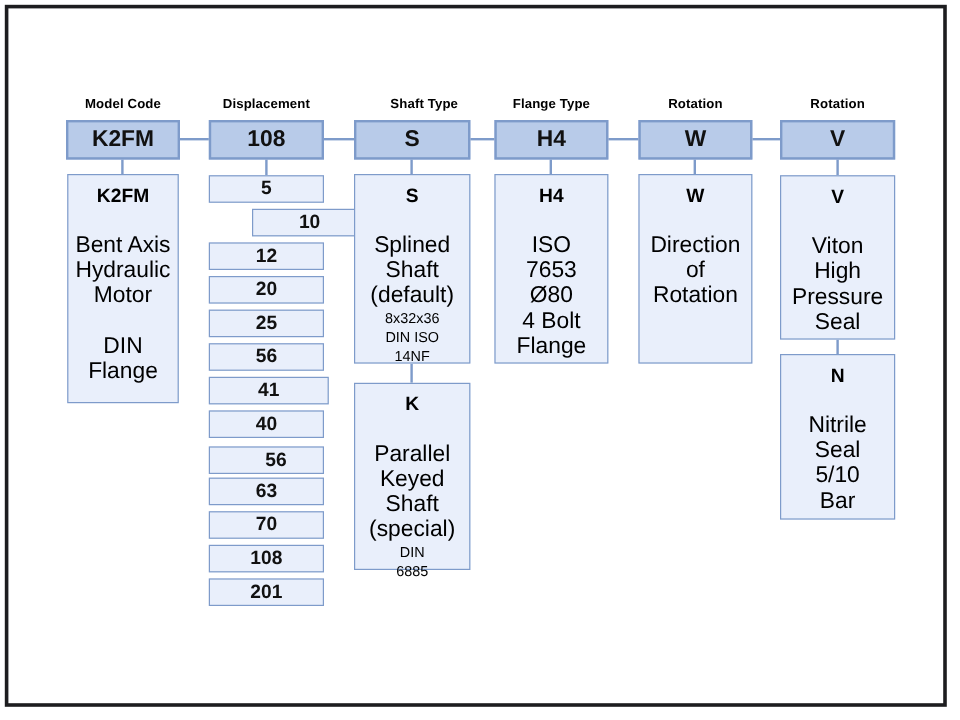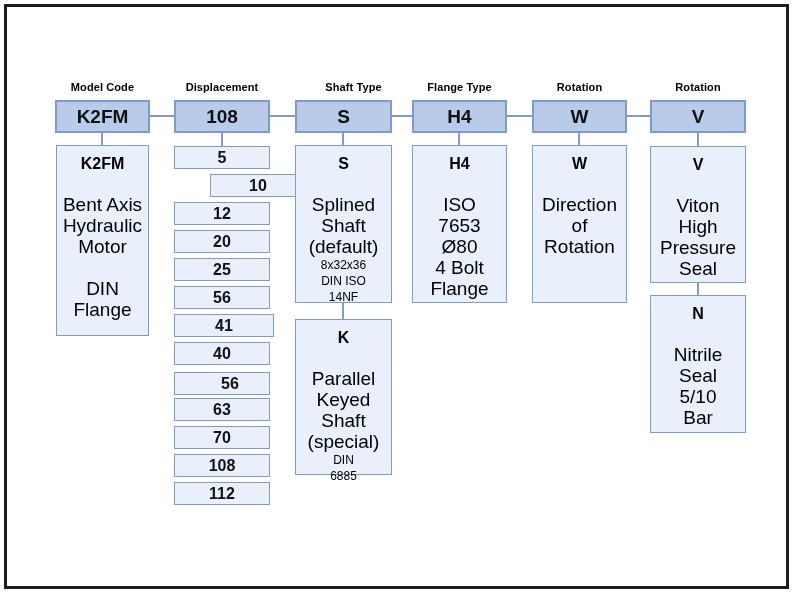--- a/index.html
+++ b/index.html
@@ -88,21 +88,21 @@
   <div class="opt" style="left:174px;top:202px;width:96px;">12</div>
   <div class="opt" style="left:174px;top:230px;width:96px;">20</div>
   <div class="opt" style="left:174px;top:258px;width:96px;">25</div>
   <div class="opt" style="left:174px;top:286px;width:96px;">56</div>
   <div class="opt" style="left:174px;top:314px;width:100px;">41</div>
   <div class="opt" style="left:174px;top:342px;width:96px;">40</div>
   <div class="opt" style="left:174px;top:372px;width:96px;padding-left:16px;">56</div>
   <div class="opt" style="left:174px;top:398px;width:96px;">63</div>
   <div class="opt" style="left:174px;top:426px;width:96px;">70</div>
   <div class="opt" style="left:174px;top:454px;width:96px;">108</div>
-  <div class="opt" style="left:174px;top:482px;width:96px;">112</div>
+  <div class="opt" style="left:174px;top:482px;width:96px;">201</div>
 
   <div class="dbox" style="left:295px;top:145px;width:97px;height:158px;">
     <div class="dtitle">S</div>
     <div class="dbody">
 Splined
 Shaft
 (default)</div>
     <div class="dsmall">8x32x36
 DIN ISO
 14NF</div>

